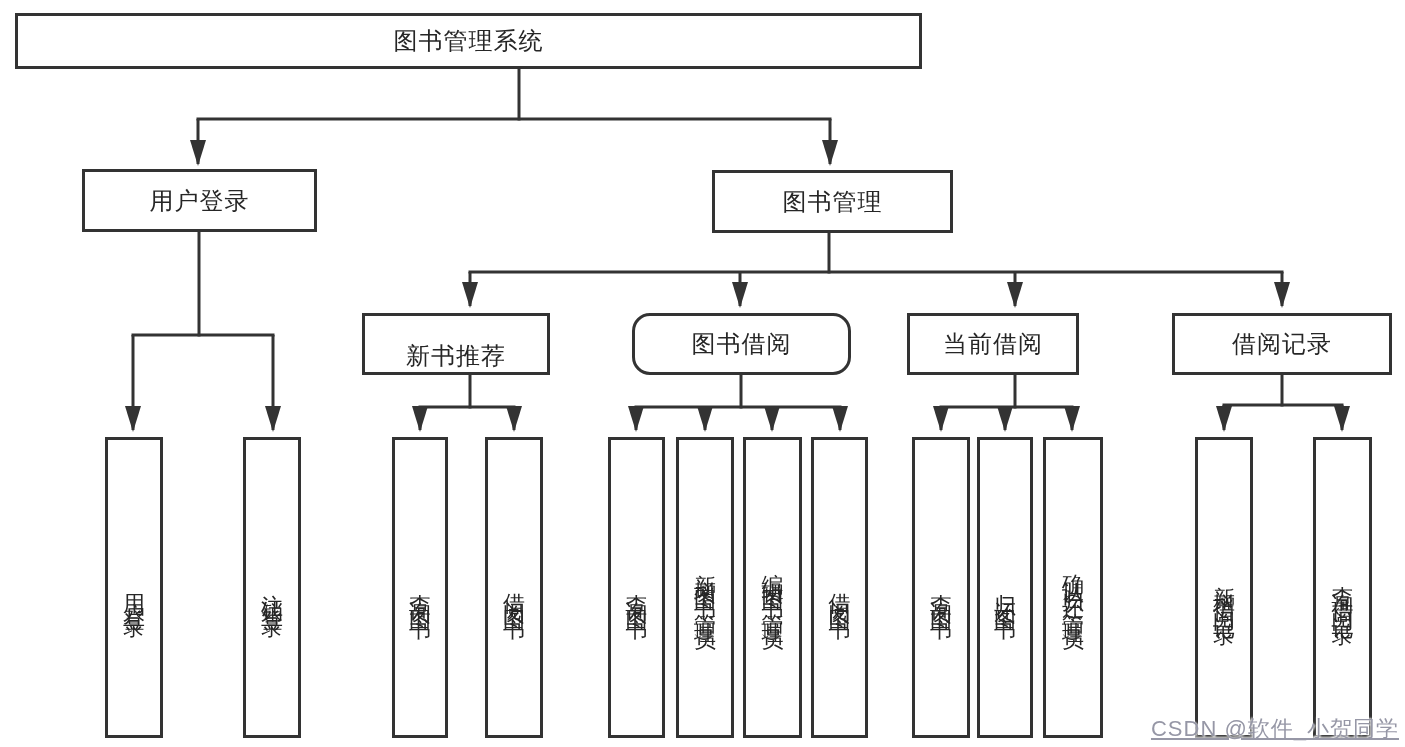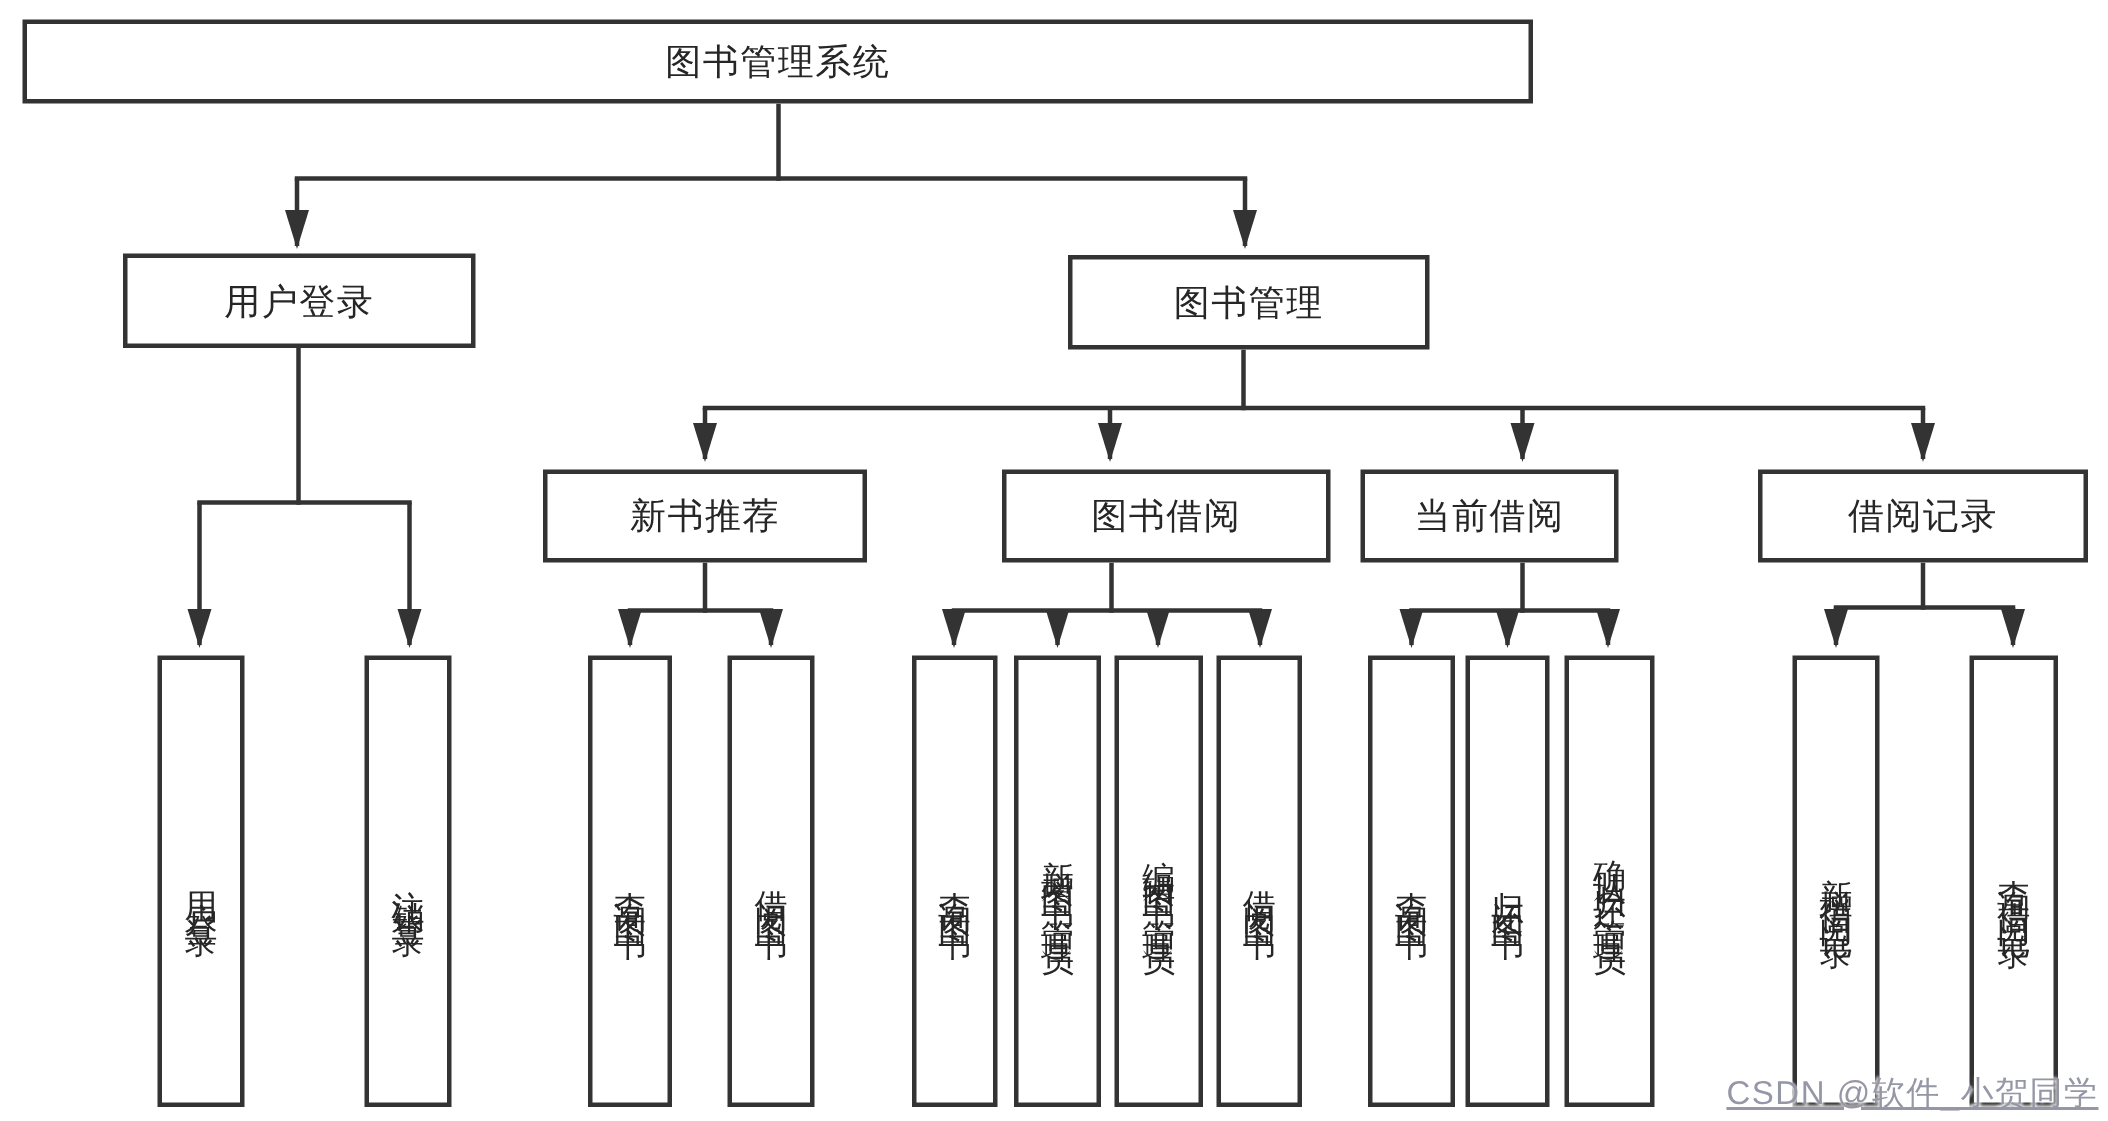--- a/index.html
+++ b/index.html
@@ -26,25 +26,25 @@
   .node.v{font-size:22px;}
   .node.v .vtxt{
     writing-mode:vertical-rl;
     text-orientation:mixed;
     letter-spacing:8px;
     margin-bottom:-8px;
     line-height:1;
     white-space:nowrap;
   }
   
-  .b-root{left:15px;top:13px;width:1007px;height:56px;}
+  .b-root{left:15px;top:13px;width:907px;height:56px;}
   .b-user-login{left:82px;top:169px;width:235px;height:63px;}
   .b-book-mgmt{left:712px;top:170px;width:241px;height:63px;}
-  .b-new-book{left:362px;top:313px;width:216px;height:62px;}
-  .b-book-borrow{left:668px;top:313px;width:219px;height:62px;}
+  .b-new-book{left:362px;top:313px;width:188px;height:62px;align-items:flex-end;}
+  .b-book-borrow{left:632px;top:313px;width:219px;height:62px;border-radius:18px;}
   .b-cur-borrow{left:907px;top:313px;width:172px;height:62px;}
   .b-borrow-rec{left:1172px;top:313px;width:220px;height:62px;}
   .b-l1{left:105px;top:437px;width:58px;height:301px;}
   .b-l2{left:243px;top:437px;width:58px;height:301px;}
   .b-l3{left:392px;top:437px;width:56px;height:301px;}
   .b-l4{left:485px;top:437px;width:58px;height:301px;}
   .b-l5{left:608px;top:437px;width:57px;height:301px;}
   .b-l6{left:676px;top:437px;width:58px;height:301px;}
   .b-l7{left:743px;top:437px;width:59px;height:301px;}
   .b-l8{left:811px;top:437px;width:57px;height:301px;}

